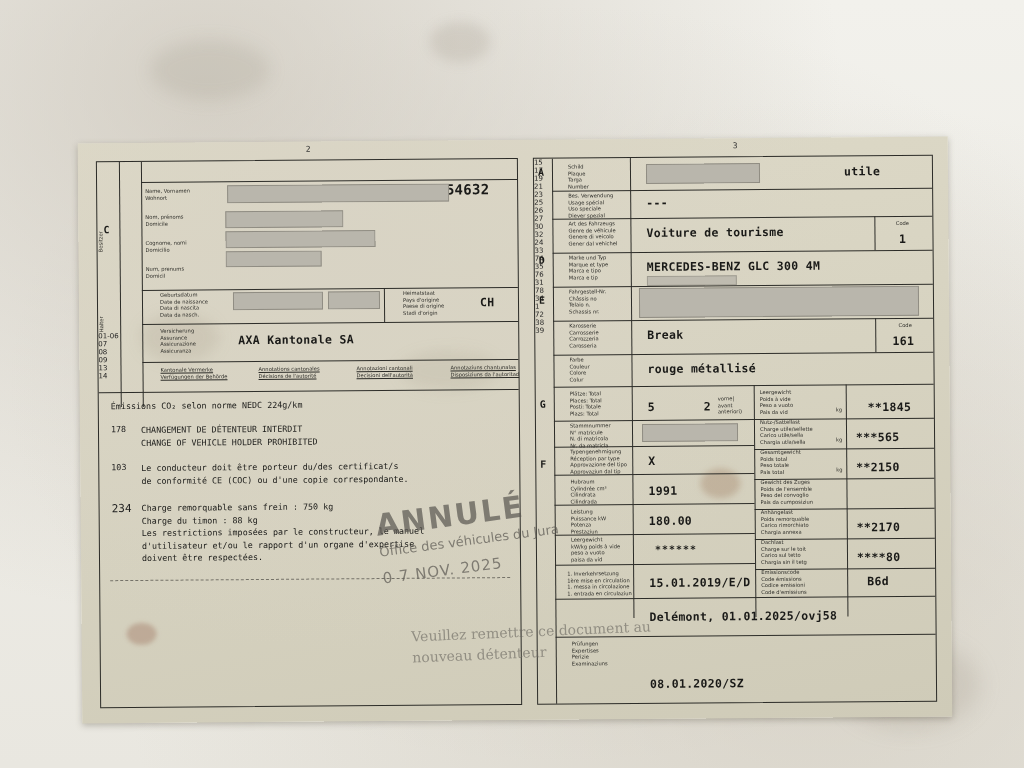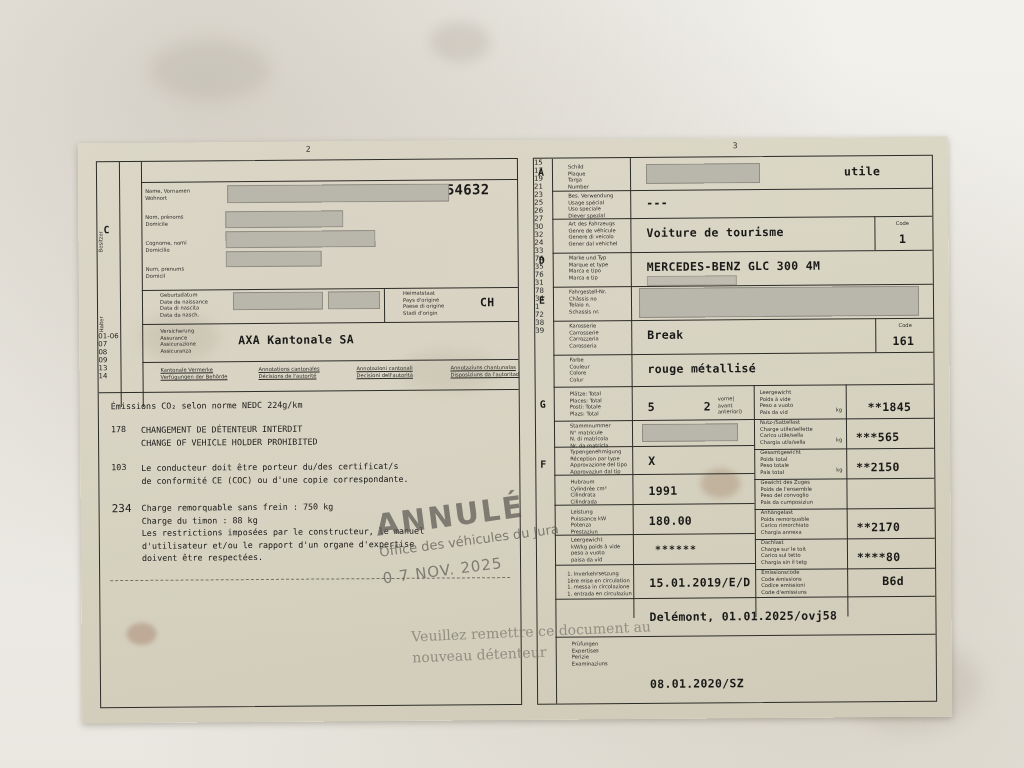--- a/index.html
+++ b/index.html
@@ -365,21 +365,21 @@
 1ère mise en circulation
 1. messa in circolazione
 1. entrada en circulaziun</div>
       <div class="val" style="position:absolute;left:112px;top:418px;">15.01.2019/E/D</div>
 
       <div class="num" style="left:314px;top:420px;">72</div>
       <div class="tiny" style="position:absolute;left:224px;top:412px;width:84px;white-space:pre-line;">Emissionscode
 Code émissions
 Codice emissioni
 Code d'emissiuns</div>
-      <div class="val" style="position:absolute;left:345px;top:418px;">B6d</div>
+      <div class="val" style="position:absolute;left:330px;top:418px;">B6d</div>
 
       <div class="hline" style="top:440px;left:18px;right:0;"></div>
 
       <div class="num" style="left:22px;top:460px;">38</div>
       <div class="val" style="position:absolute;left:112px;top:452px;">Delémont, 01.01.2025/ovj58</div>
       <div class="hline" style="top:478px;left:18px;right:0;"></div>
 
       <div class="num" style="left:22px;top:494px;">39</div>
       <div class="tiny" style="position:absolute;left:34px;top:482px;width:62px;white-space:pre-line;">Prüfungen
 Expertises

